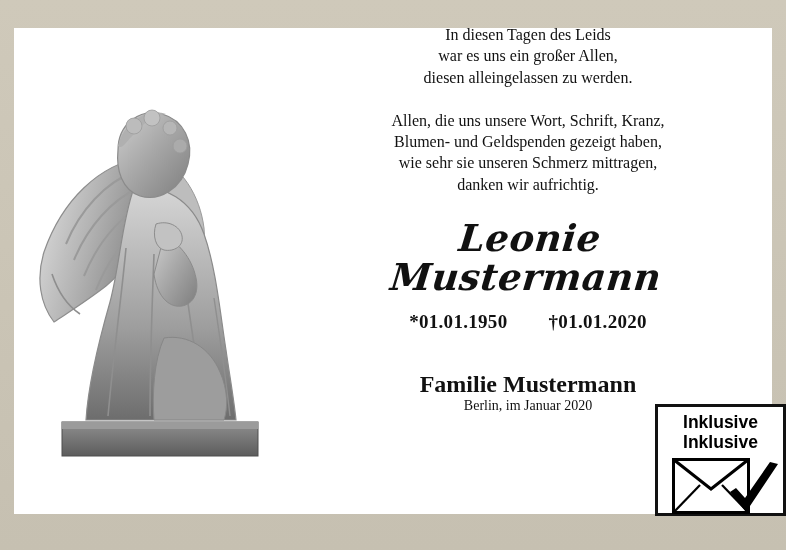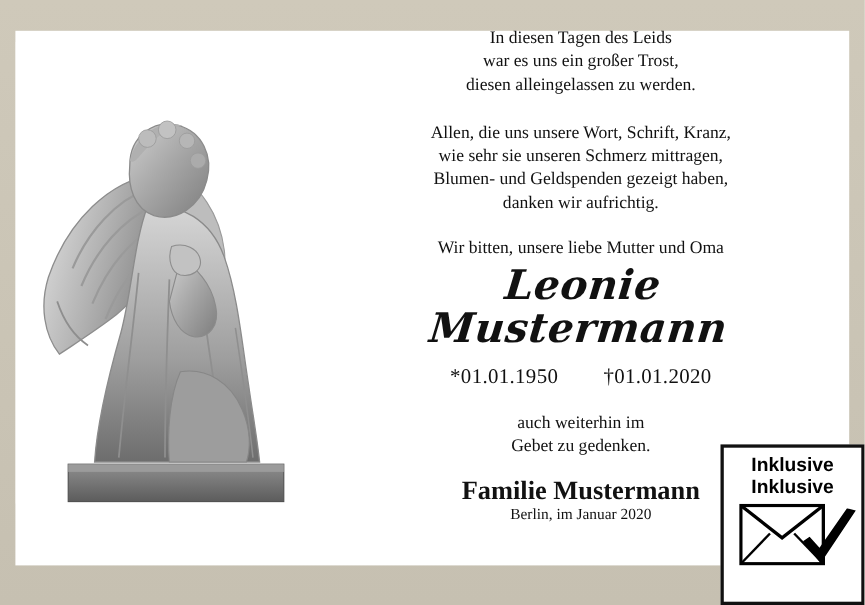--- a/index.html
+++ b/index.html
@@ -70,37 +70,38 @@
     font-size: 37px;
     line-height: 1.05;
     letter-spacing: 0.5px;
     margin-top: 4px;
     transform: skewX(-6deg);
   }
   #dates {
     font-size: 19px;
     margin-top: 14px;
     letter-spacing: 0.3px;
+    font-weight: bold;
   }
   #dates .date-birth { margin-right: 36px; }
   #family-name {
     font-size: 24px;
     font-weight: 700;
   }
   #family-place {
     font-size: 14px;
   }
 
   
   #envelope-badge {
     position: absolute;
     left: 655px;
     top: 404px;
     width: 131px;
-    height: 146px;
+    height: 112px;
     background: #ffffff;
     border: 3px solid #111;
     box-sizing: border-box;
   }
   #badge-text {
     text-align: center;
     font-family: "Liberation Sans", sans-serif;
     font-weight: 700;
     font-size: 17.5px;
     line-height: 1.12;
@@ -203,52 +204,45 @@
 
       <rect x="48" y="384" width="196" height="34" fill="url(#baseG)" stroke="#4f4f4f" stroke-width="1"></rect>
       <rect x="48" y="384" width="196" height="7" fill="#9b9b9b"></rect>
     </svg>
   </div>
 
   <div id="text-col">
 
     <div class="para">
       <span class="ln">In diesen Tagen des Leids</span>
-      <span class="ln">war es uns ein großer Trost,</span>
+      <span class="ln">war es uns ein großer Allen,</span>
       <span class="ln">diesen alleingelassen zu werden.</span>
     </div>
 
     <div class="gap-1"></div>
 
     <div class="para">
       <span class="ln">Allen, die uns unsere Wort, Schrift, Kranz,</span>
+      <span class="ln">Blumen- und Geldspenden gezeigt haben,</span>
       <span class="ln">wie sehr sie unseren Schmerz mittragen,</span>
-      <span class="ln">Blumen- und Geldspenden gezeigt haben,</span>
       <span class="ln">danken wir aufrichtig.</span>
     </div>
 
     <div class="gap-2"></div>
 
-    <div class="para">
-      <span class="ln">Wir bitten, unsere liebe Mutter und Oma</span>
-    </div>
 
     <div id="deceased-name">Leonie Mustermann</div>
 
     <div id="dates">
       <span class="date-birth">*01.01.1950</span>
       <span class="date-death">†01.01.2020</span>
     </div>
 
     <div class="gap-4"></div>
 
-    <div class="para">
-      <span class="ln">auch weiterhin im</span>
-      <span class="ln">Gebet zu gedenken.</span>
-    </div>
 
     <div class="gap-5"></div>
 
     <div id="family-name">Familie Mustermann</div>
     <div id="family-place">Berlin, im Januar 2020</div>
   </div>
 
   <div id="envelope-badge">
     <div id="badge-text">
       <div>Inklusive</div>

